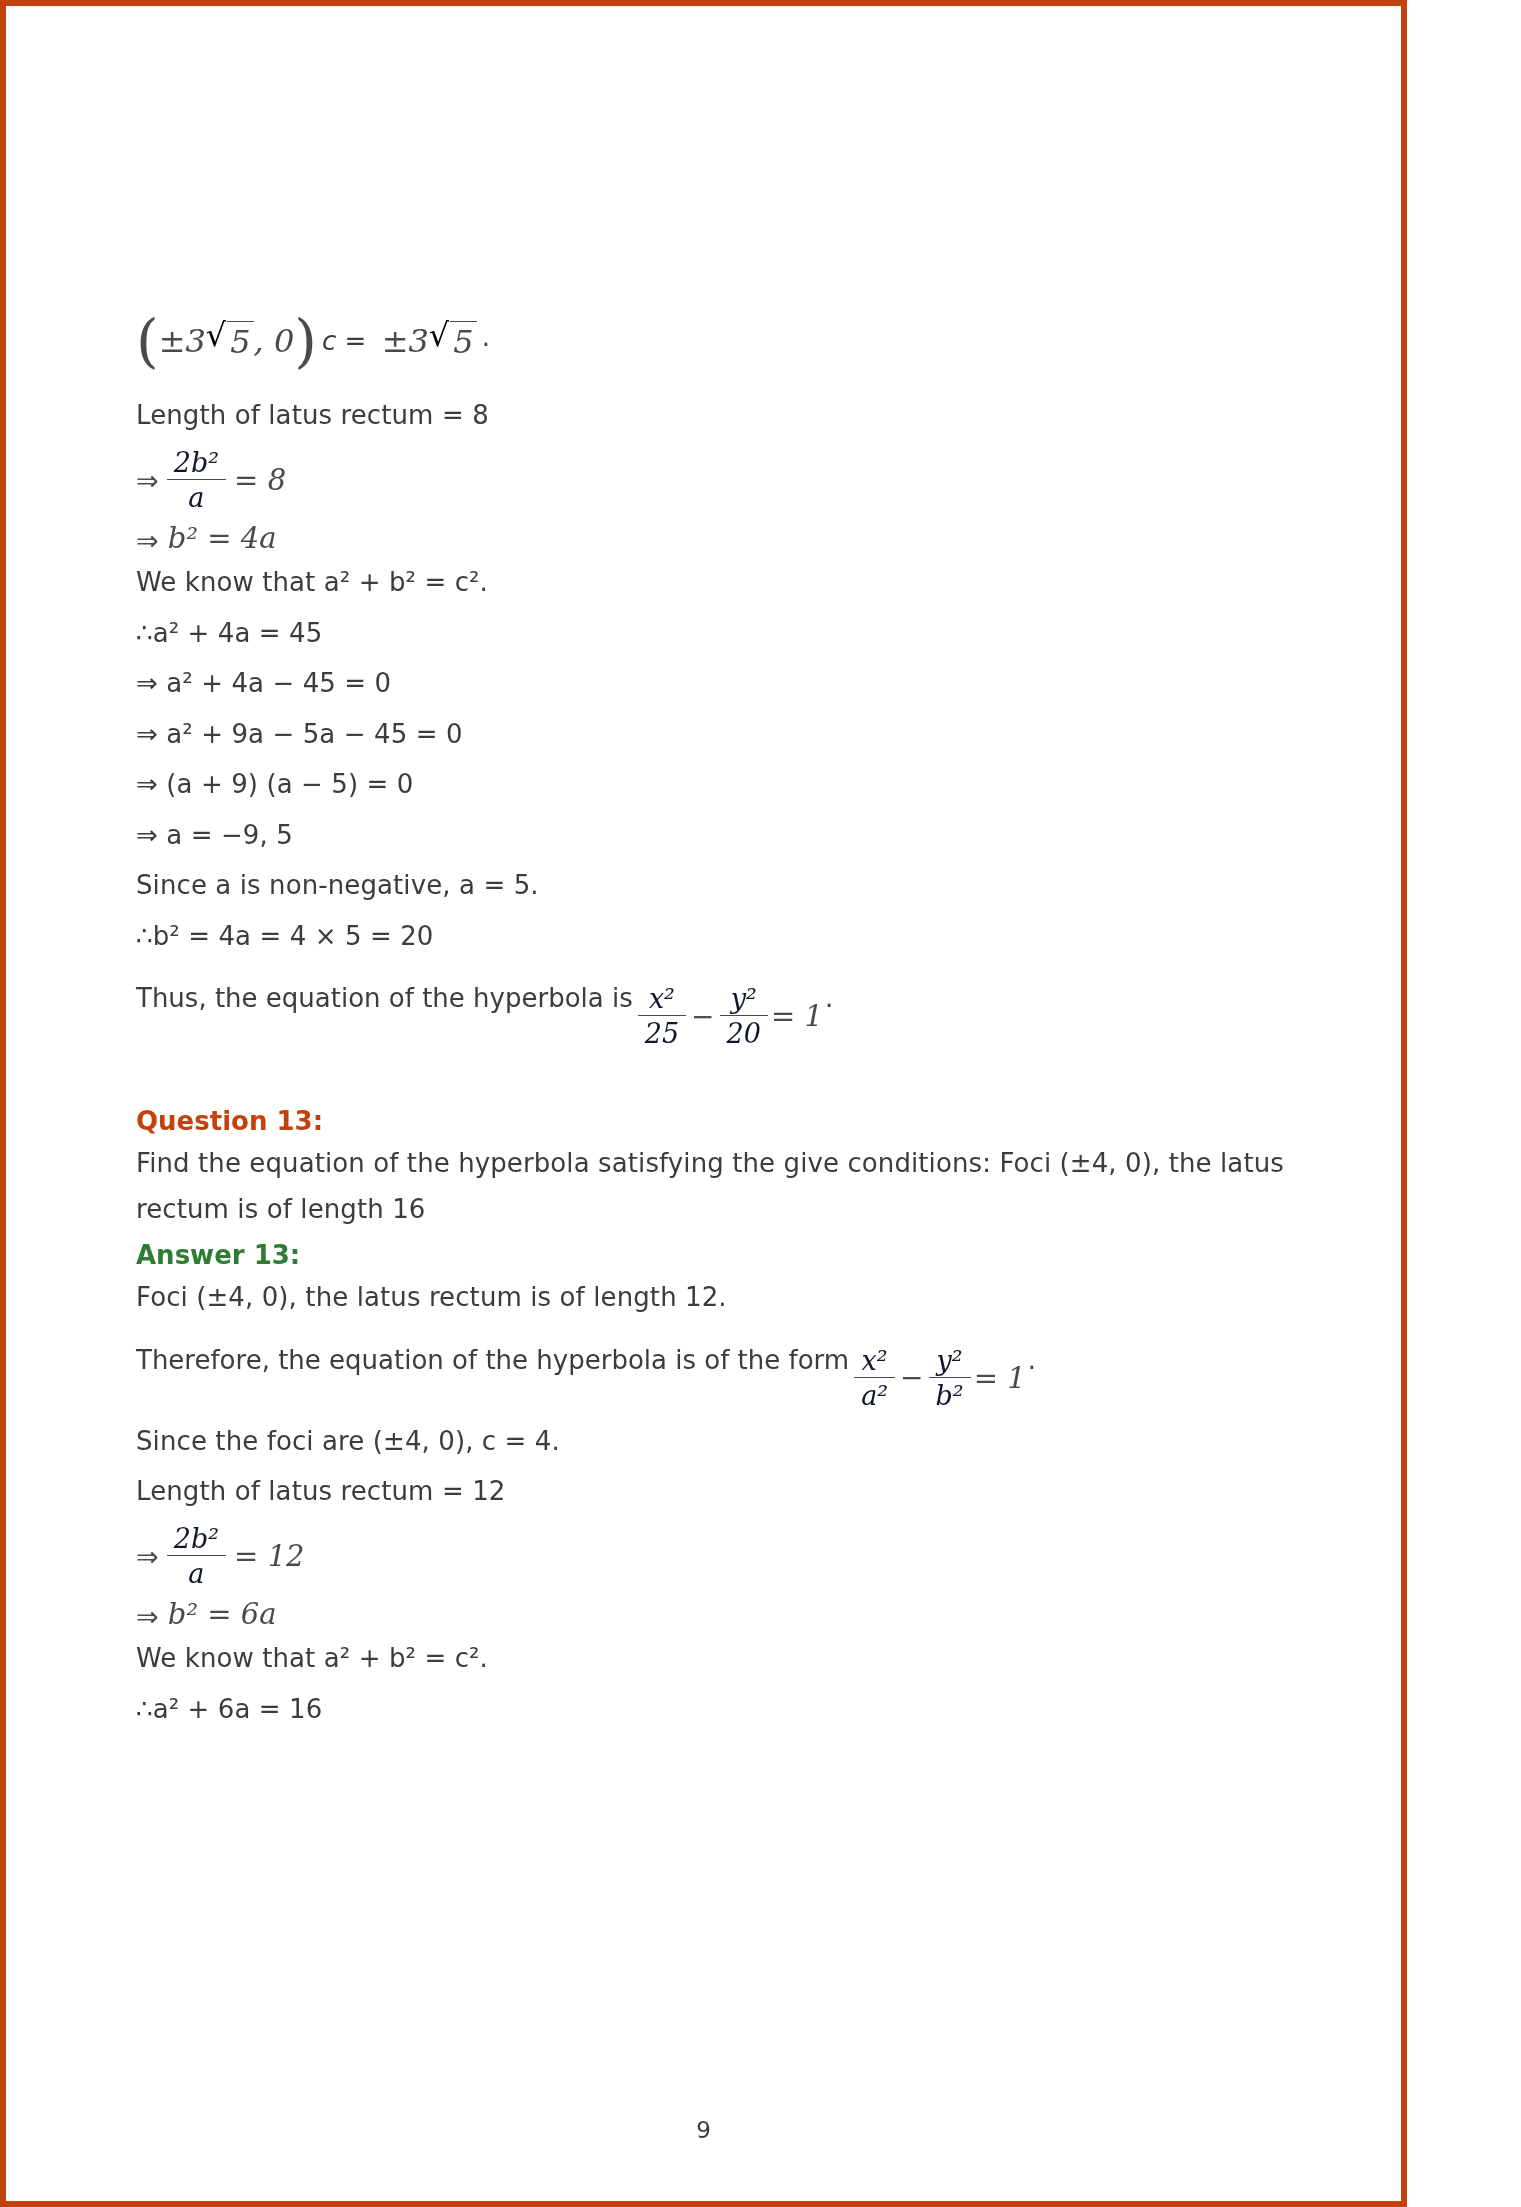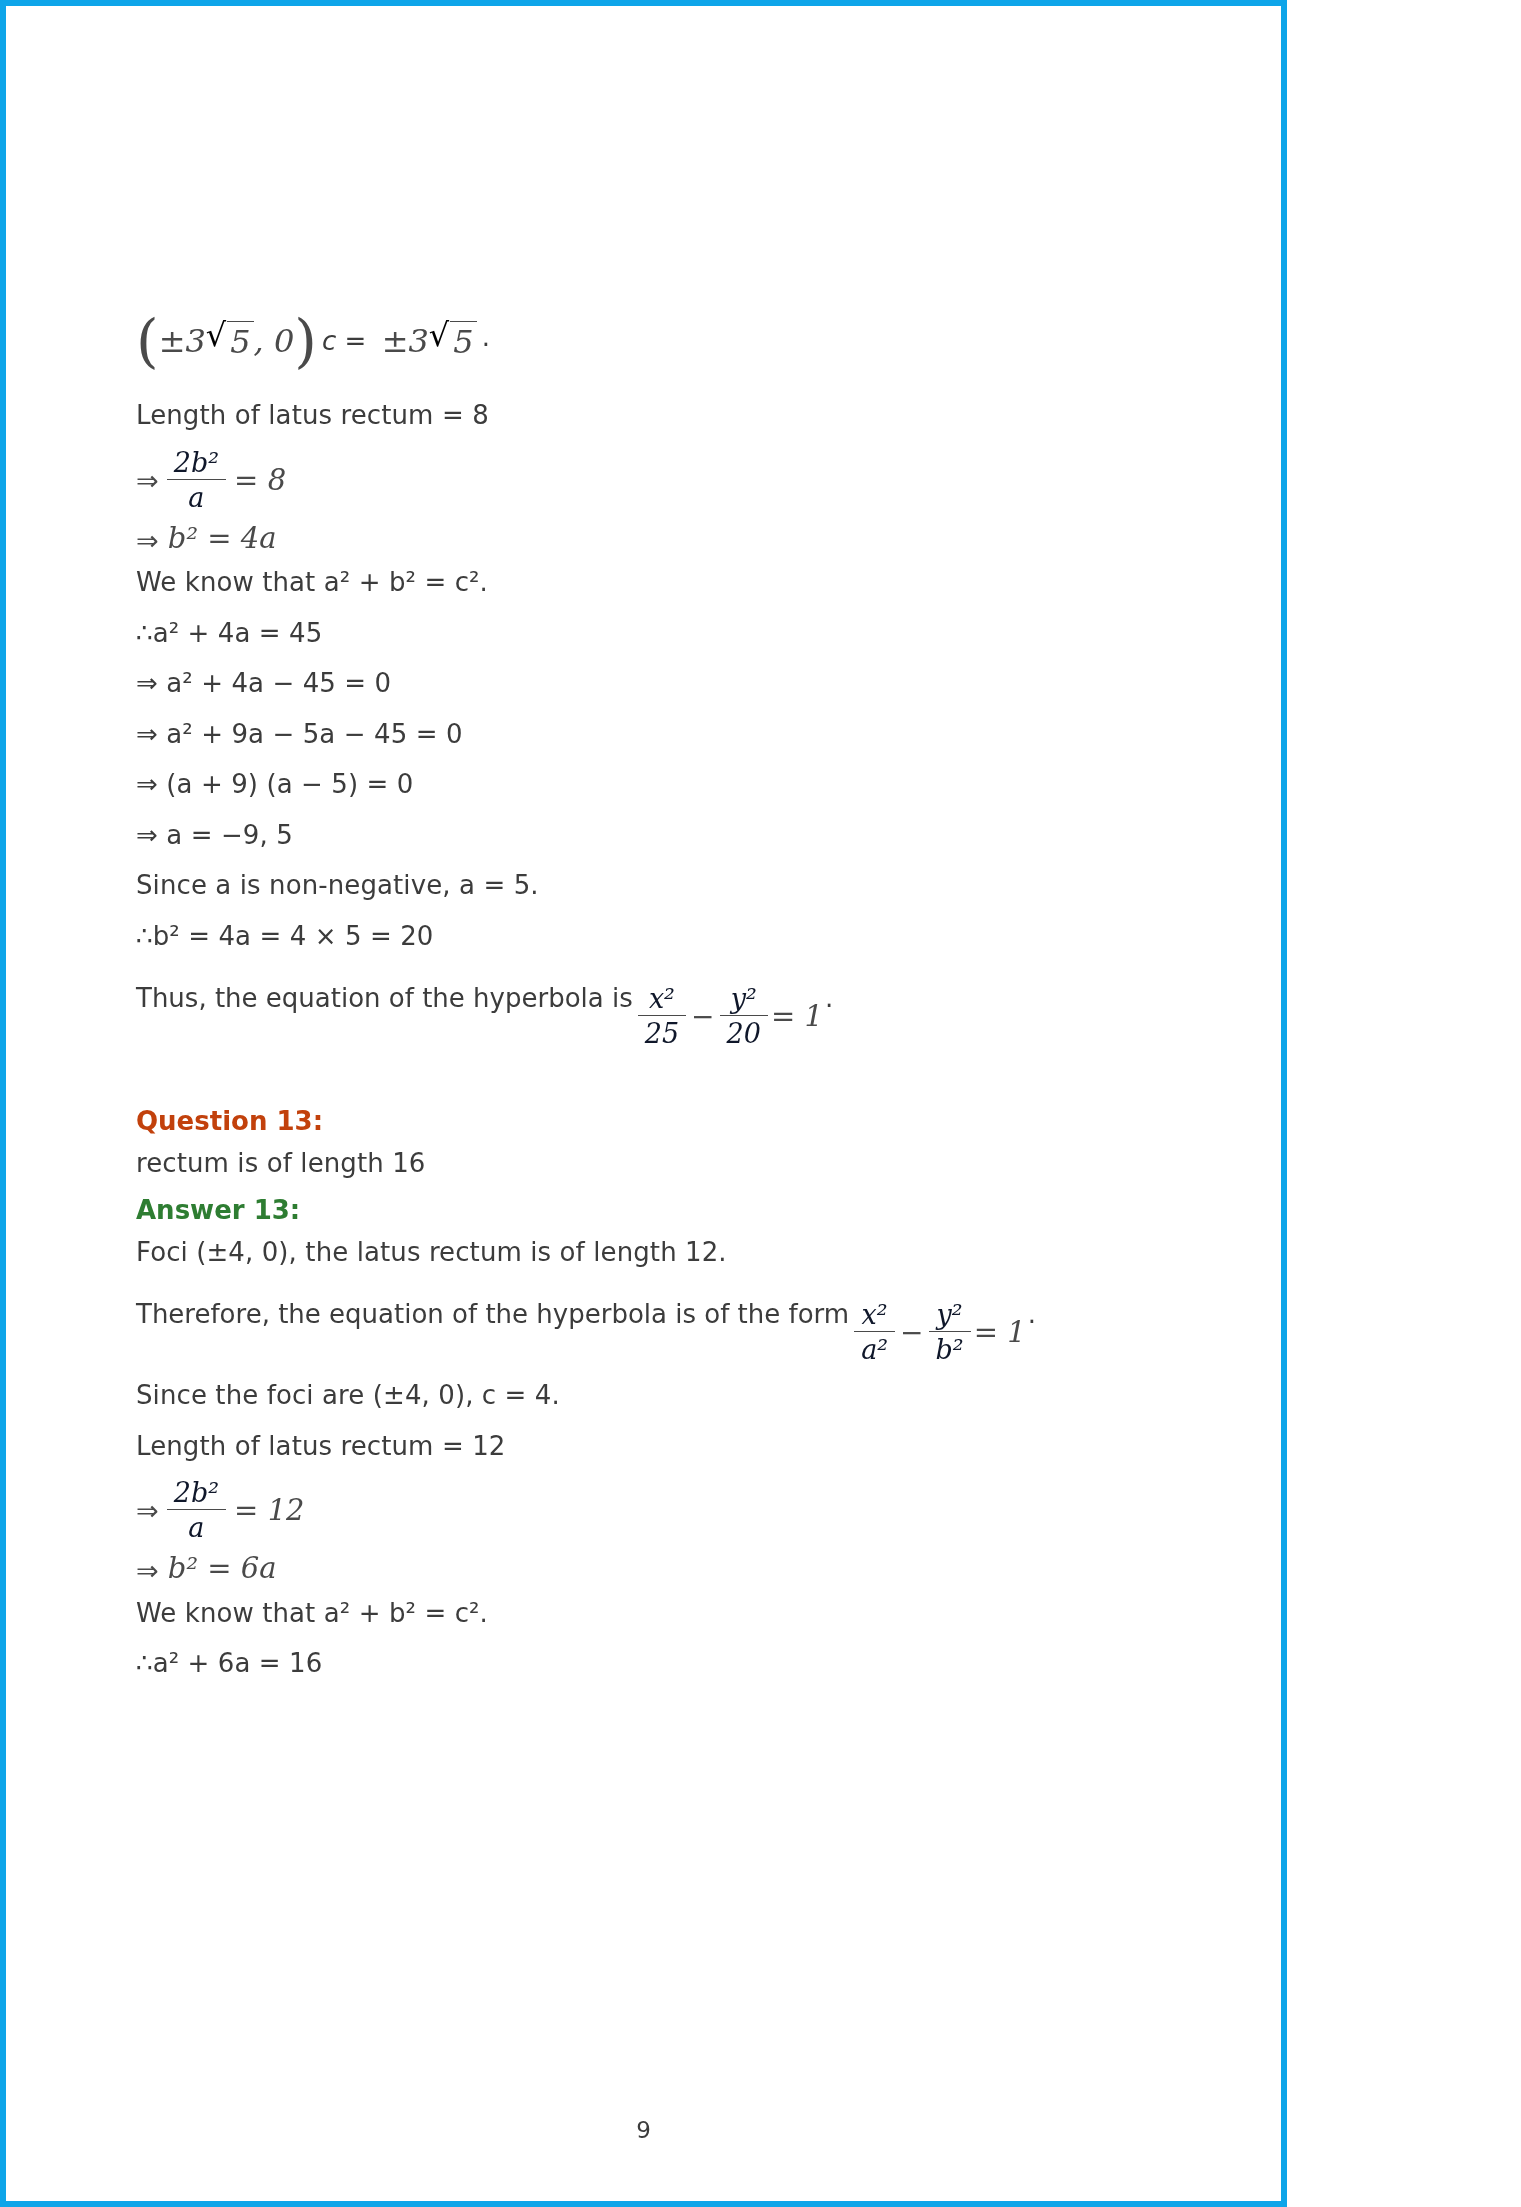--- a/index.html
+++ b/index.html
@@ -5,24 +5,24 @@
   html, body {
     margin: 0;
     padding: 0;
     background: #ffffff;
   }
   body {
     font-family: "DejaVu Sans", sans-serif;
   }
   .page {
     position: relative;
-    width: 1287px;
+    width: 1407px;
     height: 2207px;
     background: #ffffff;
-    border: 6px solid #0ea5e9;
+    border: 6px solid #c2410c;
     box-sizing: border-box;
     overflow: hidden;
   }
   .sheet {
     position: absolute;
     left: 6px;
     top: 6px;
     right: 6px;
     bottom: 6px;
     background: #ffffff;
@@ -232,20 +232,21 @@
             <span class="den">20</span>
           </span>
           <span class="eqtail">= 1</span>
         </span>
         <span class="dotend">.</span>
       </div>
 
       <div class="gap-big"></div>
 
       <p class="qhead">Question 13:</p>
+      <p class="line tight">Find the equation of the hyperbola satisfying the give conditions: Foci (±4, 0), the latus</p>
       <p class="line">rectum is of length 16</p>
 
       <p class="ahead">Answer 13:</p>
       <p class="line">Foci (±4, 0), the latus rectum is of length 12.</p>
 
       <div class="gap-small"></div>
 
       <div class="inline-wrap">
         <span class="txt">Therefore, the equation of the hyperbola is of the form</span>
         <span class="hypfrac-group">

